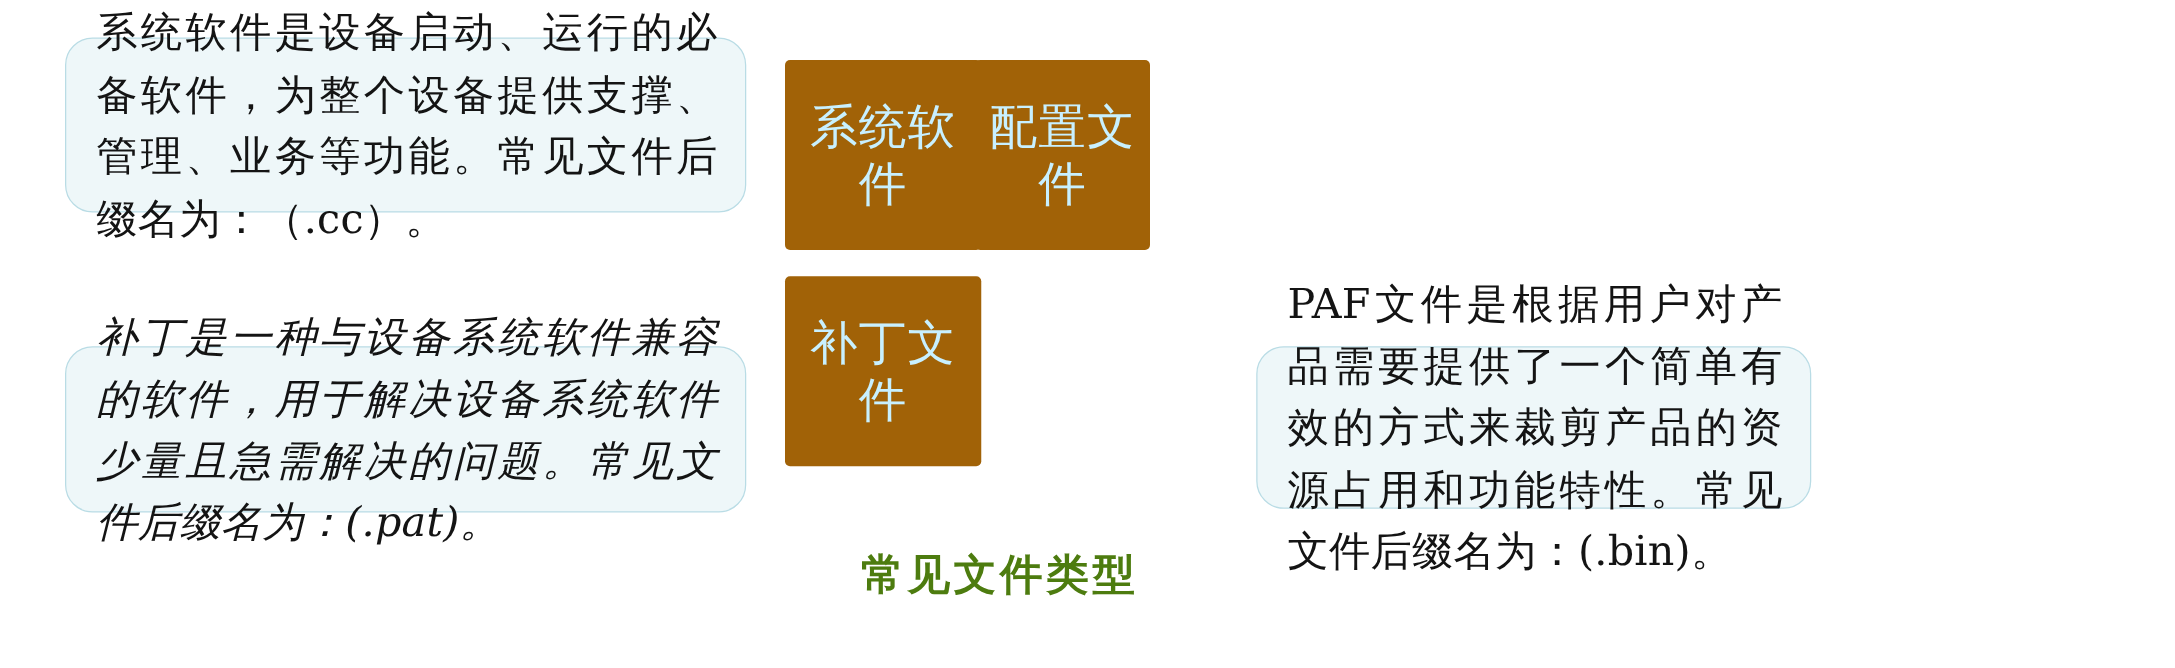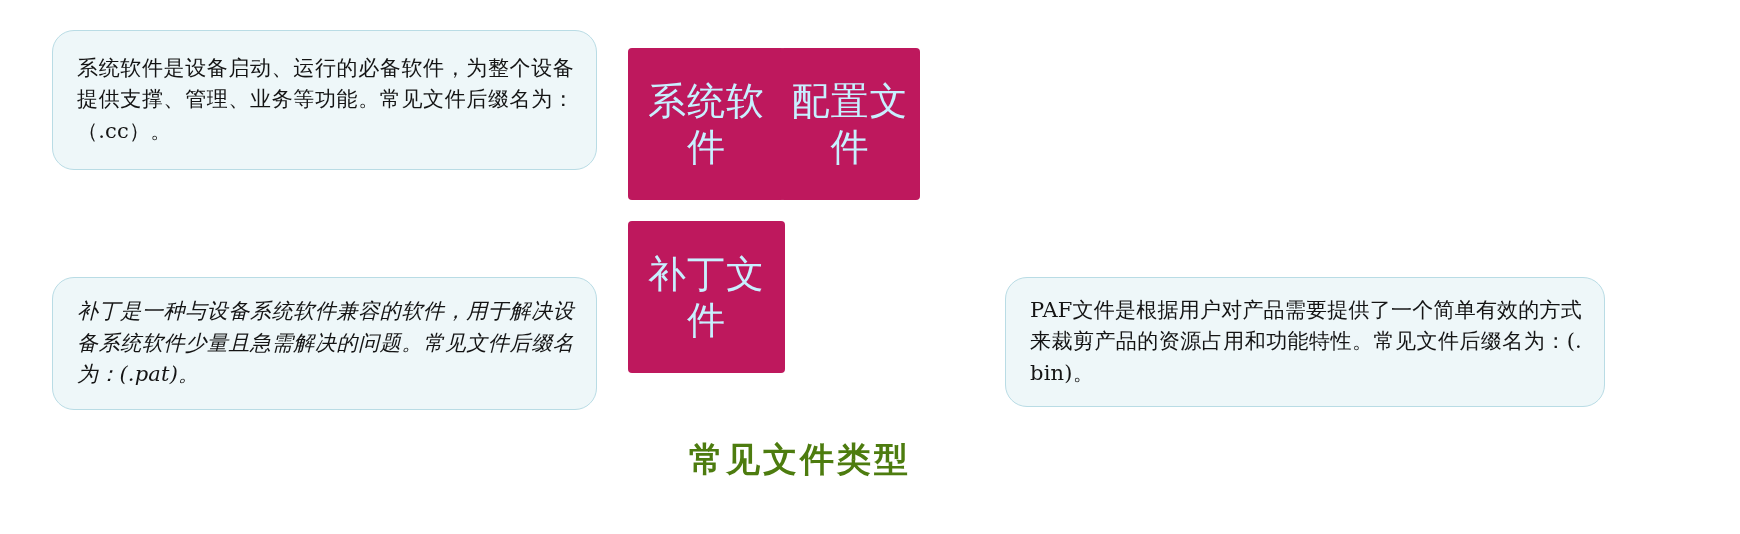--- a/index.html
+++ b/index.html
@@ -30,38 +30,38 @@
     box-sizing: border-box;
     background: #eef7f9;
     border: 1.5px solid #b9dce5;
     border-radius: 22px;
     padding: 14px 22px 14px 24px;
     display: flex;
     align-items: center;
   }
   .callout-text {
     font-family: "DejaVu Serif", "Liberation Serif", serif;
-    font-size: 21px;
+    font-size: 33px;
     line-height: 1.5;
     color: #141414;
     letter-spacing: 0.2px;
     text-align: justify;
     word-break: break-all;
   }
 
   #callout-sys  { left: 52px;   top: 30px;  width: 545px; height: 140px; }
   #callout-cfg  { left: 1005px; top: 30px;  width: 542px; height: 140px; }
   #callout-pat  { left: 52px;   top: 277px; width: 545px; height: 133px; font-style: italic; }
-  #callout-paf  { left: 1005px; top: 277px; width: 600px; height: 130px; }
+  #callout-paf  { left: 1005px; top: 277px; width: 444px; height: 130px; }
 
   
   .tile {
     position: absolute;
     box-sizing: border-box;
-    background: #be185d;
+    background: #a16207;
     border-radius: 4px;
     display: flex;
     align-items: center;
     justify-content: center;
     text-align: center;
   }
   .tile-label {
     font-family: "DejaVu Serif", "Liberation Serif", serif;
     font-size: 38px;
     line-height: 1.22;

